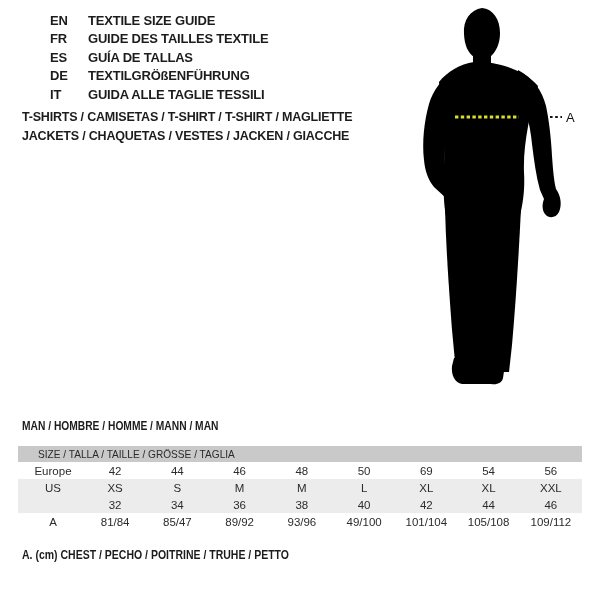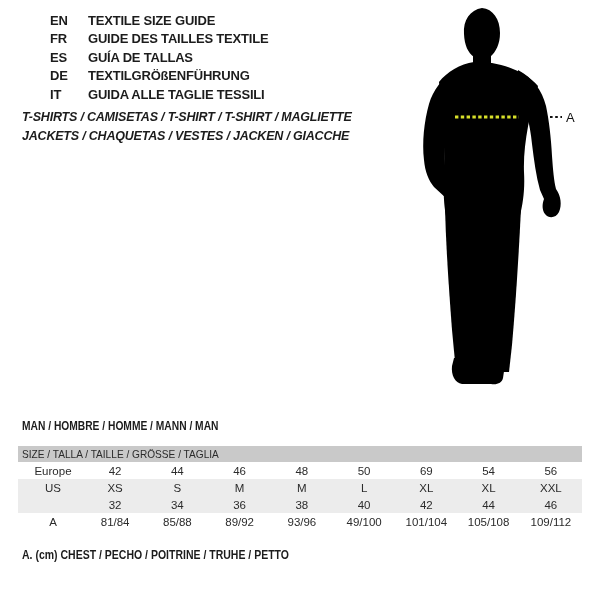--- a/index.html
+++ b/index.html
@@ -10,37 +10,37 @@
 
   
   .lang-block { position:absolute; left:22px; top:11px; }
   .lang-row { display:flex; height:18.5px; align-items:center;
               font-weight:700; font-size:13px; letter-spacing:-0.2px; }
   .lang-code { width:38px; flex:0 0 38px;margin-left:28px; }
   .lang-label { white-space:nowrap; }
 
   
   .cat-block { position:absolute; left:22px; top:108px; font-weight:700;
-               font-size:12.5px; letter-spacing:-0.2px; line-height:19px; white-space:nowrap;font-style:italic; }
+               font-size:12.5px; letter-spacing:-0.2px; line-height:19px; white-space:nowrap; }
 
   
   .figure-wrap { position:absolute; left:400px; top:0; width:200px; height:400px; }
   .figure-wrap text { font-family:"Liberation Sans","DejaVu Sans",sans-serif;
                       font-size:13px; fill:#111; }
 
   
   .man-heading { position:absolute; left:22px; top:419px; font-weight:700; font-size:12.5px;
                  transform:scaleX(.82); transform-origin:0 0; white-space:nowrap; }
 
   
   .size-table { position:absolute; left:18px; top:446px; width:564px;
                 border-collapse:collapse; table-layout:fixed; font-size:11.5px; color:#2b2b2b; }
   .size-table col.c-label { width:66px; }
   .size-table th { background:#c9c9c9; font-weight:400; text-align:left;
-                   height:16px; padding:0 0 0 4px; }
+                   height:16px; padding:0 0 0 20px; }
   .size-table th span { display:inline-block; transform:scaleX(.88);
                         transform-origin:0 50%; white-space:nowrap; }
   .size-table td { height:17px; text-align:center; padding:0; }
   .size-table td.lbl { text-align:center; padding-left:4px; }
   .size-table tr.shade { background:#ececec; }
 
   
   .footnote { position:absolute; left:22px; top:548px; font-weight:700; font-size:12.5px;
               transform:scaleX(.84); transform-origin:0 0; white-space:nowrap; }
 </style>
@@ -138,21 +138,21 @@
         <td>36</td>
         <td>38</td>
         <td>40</td>
         <td>42</td>
         <td>44</td>
         <td>46</td>
       </tr>
       <tr>
         <td class="lbl">A</td>
         <td>81/84</td>
-        <td>85/88</td>
+        <td>85/47</td>
         <td>89/92</td>
         <td>93/96</td>
         <td>49/100</td>
         <td>101/104</td>
         <td>105/108</td>
         <td>109/112</td>
       </tr>
     </tbody>
   </table>
 

